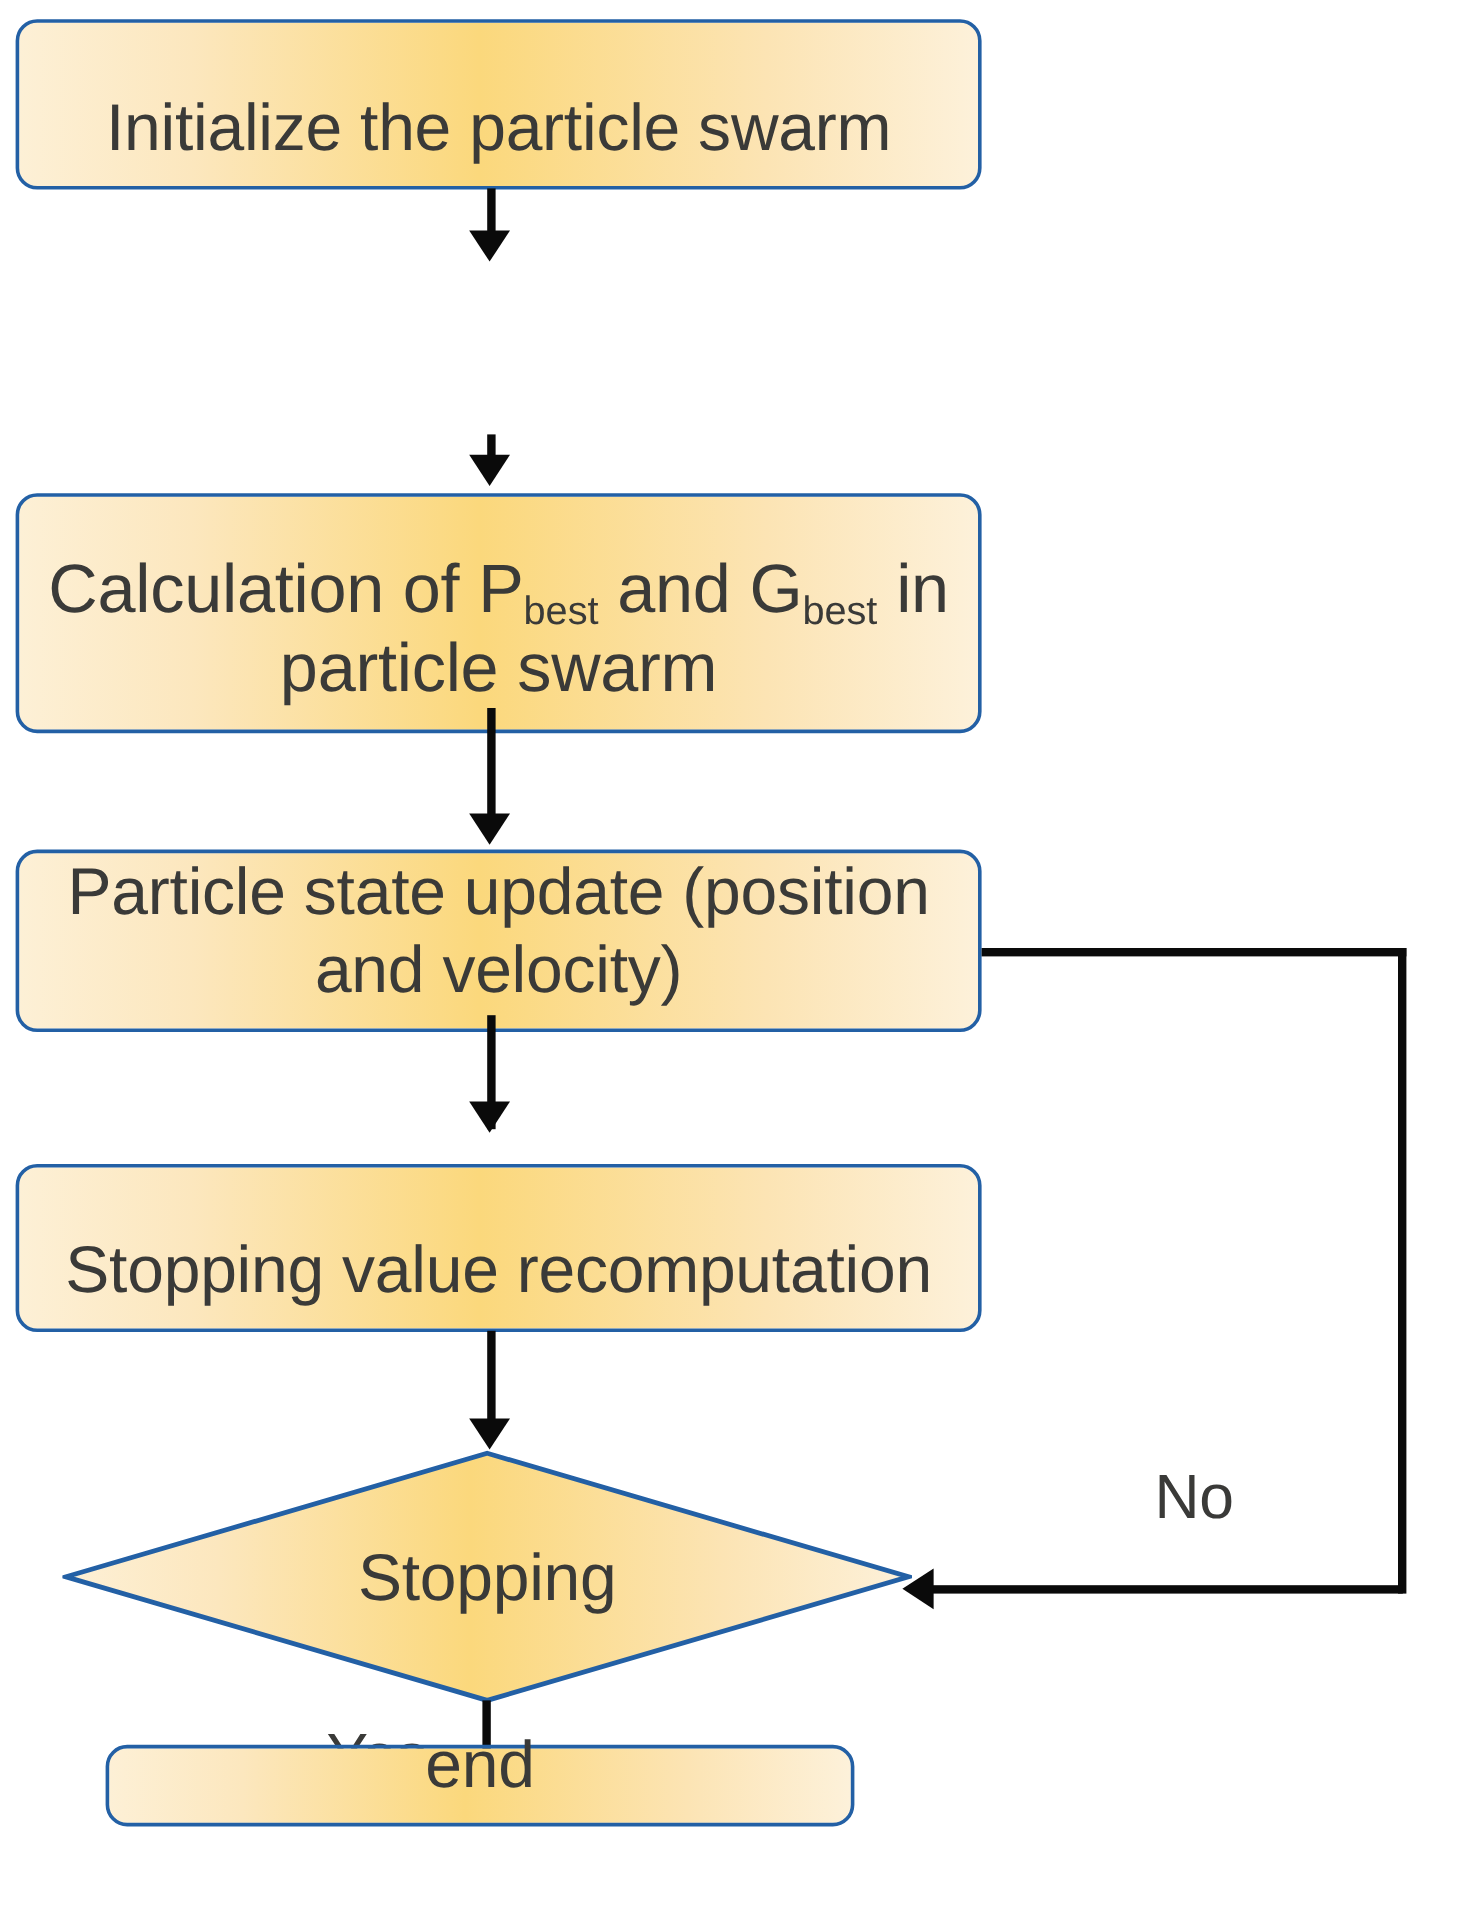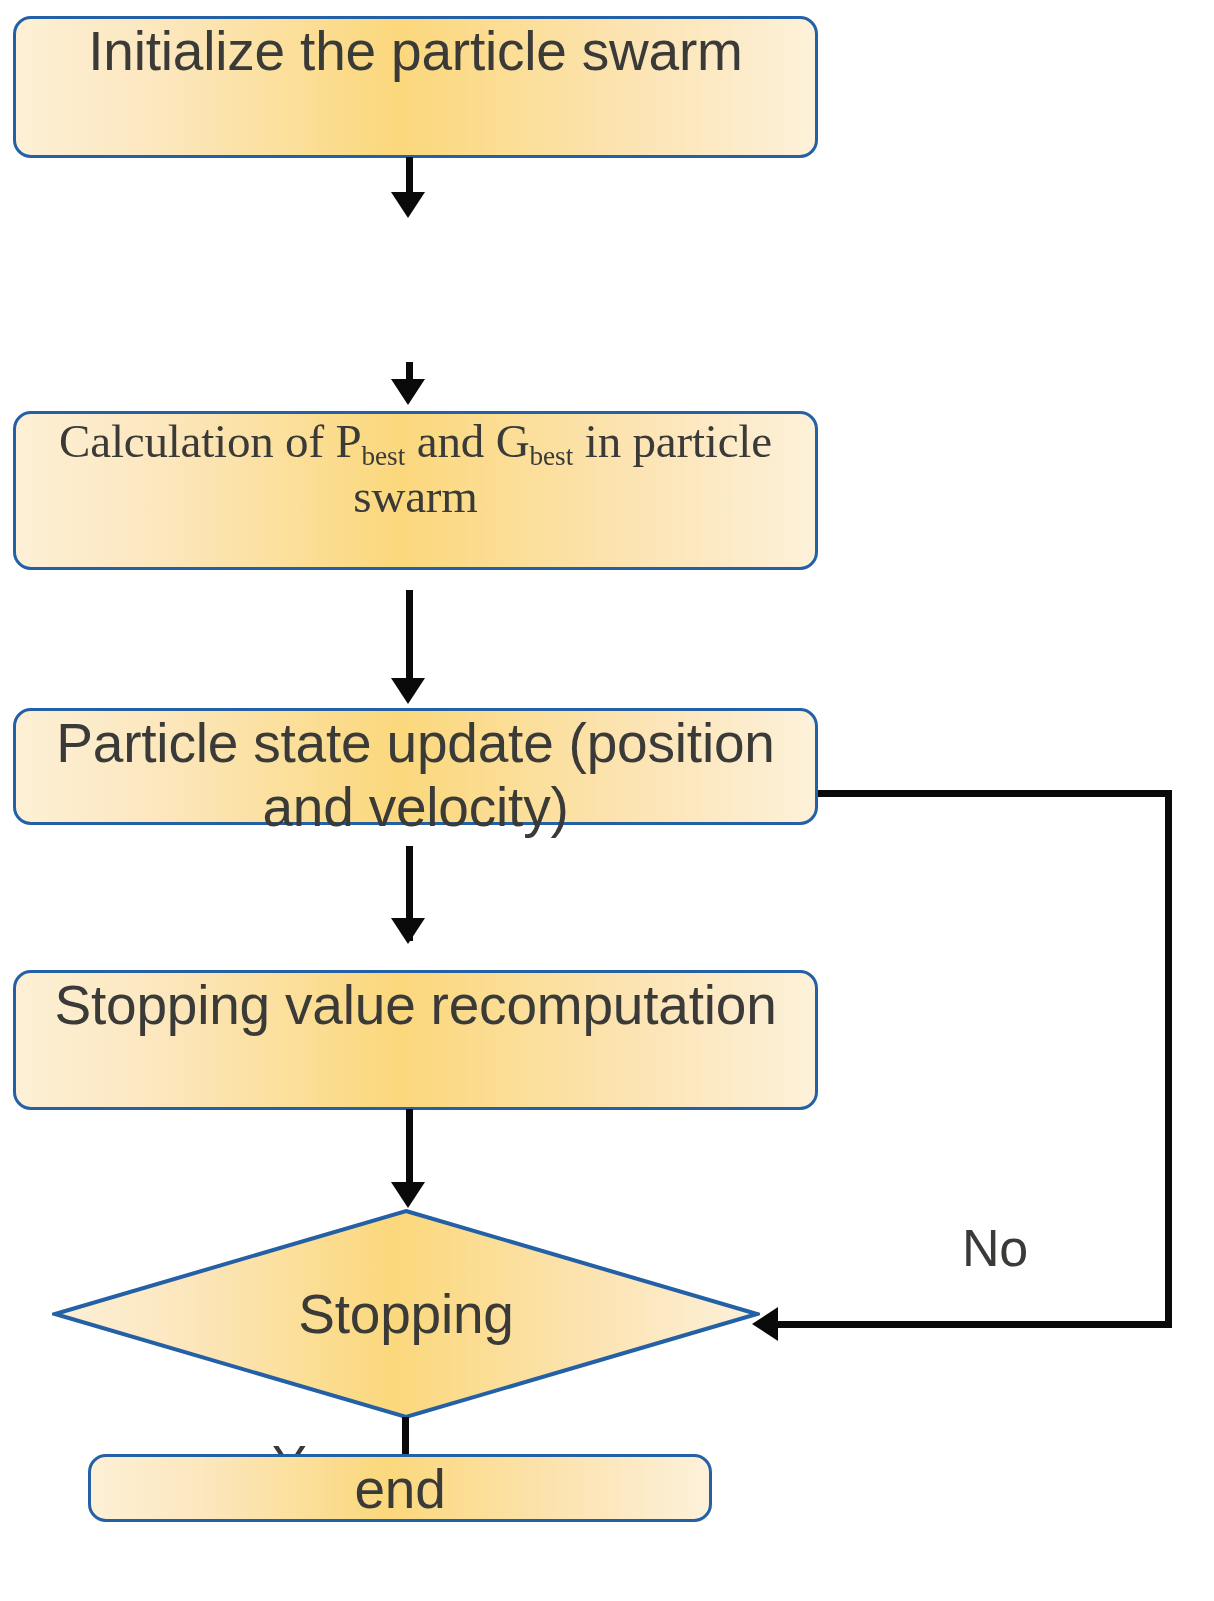--- a/index.html
+++ b/index.html
@@ -23,46 +23,46 @@
     box-sizing: border-box;
     border: 3px solid #2360A5;
     border-radius: 18px;
     background: linear-gradient(to right,
         #FDF0D6 0%,
         #FCE7BE 18%,
         #FBD87C 48%,
         #FCE4B4 78%,
         #FDF1DA 100%);
     display: flex;
-    align-items: flex-start;
+    align-items: flex-end;
     justify-content: center;
     text-align: center;
     color: #3A3A38;
     line-height: 1.17;
     letter-spacing: -0.2px;
     font-weight: 400;
-    padding: 0 10px;
+    padding: 17px 10px;
   }
   .node-box .label-text {
     display: block;
     width: 100%;
   }
   .node-box sub {
     font-size: 0.58em;
     line-height: 0;
     vertical-align: baseline;
     position: relative;
     bottom: -0.30em;
     letter-spacing: 0;
   }
 
   #box-init      { left: 13px;  top: 16px;   width: 805px; height: 142px; font-size: 55px; }
   #box-evaluate  { left: 13px;  top: 219px;  width: 805px; height: 144px; font-size: 55px; }
-  #box-calc      { left: 13px;  top: 411px;  width: 805px; height: 159px; font-size: 47px; font-family: Liberation Serif, serif; }
-  #box-update    { left: 13px;  top: 708px;  width: 805px; height: 117px; font-size: 55px; }
+  #box-calc      { left: 13px;  top: 411px;  width: 805px; height: 200px; font-size: 57px; }
+  #box-update    { left: 13px;  top: 708px;  width: 805px; height: 152px; font-size: 55px; }
   #box-adaptive  { left: 13px;  top: 970px;  width: 805px; height: 140px; font-size: 55px; }
   #box-end       { left: 88px;  top: 1454px; width: 624px; height: 68px;  font-size: 55px; }
 
   
   #decision-stopping {
     position: absolute;
     left: 52px;
     top: 1208px;
     width: 708px;
     height: 212px;

